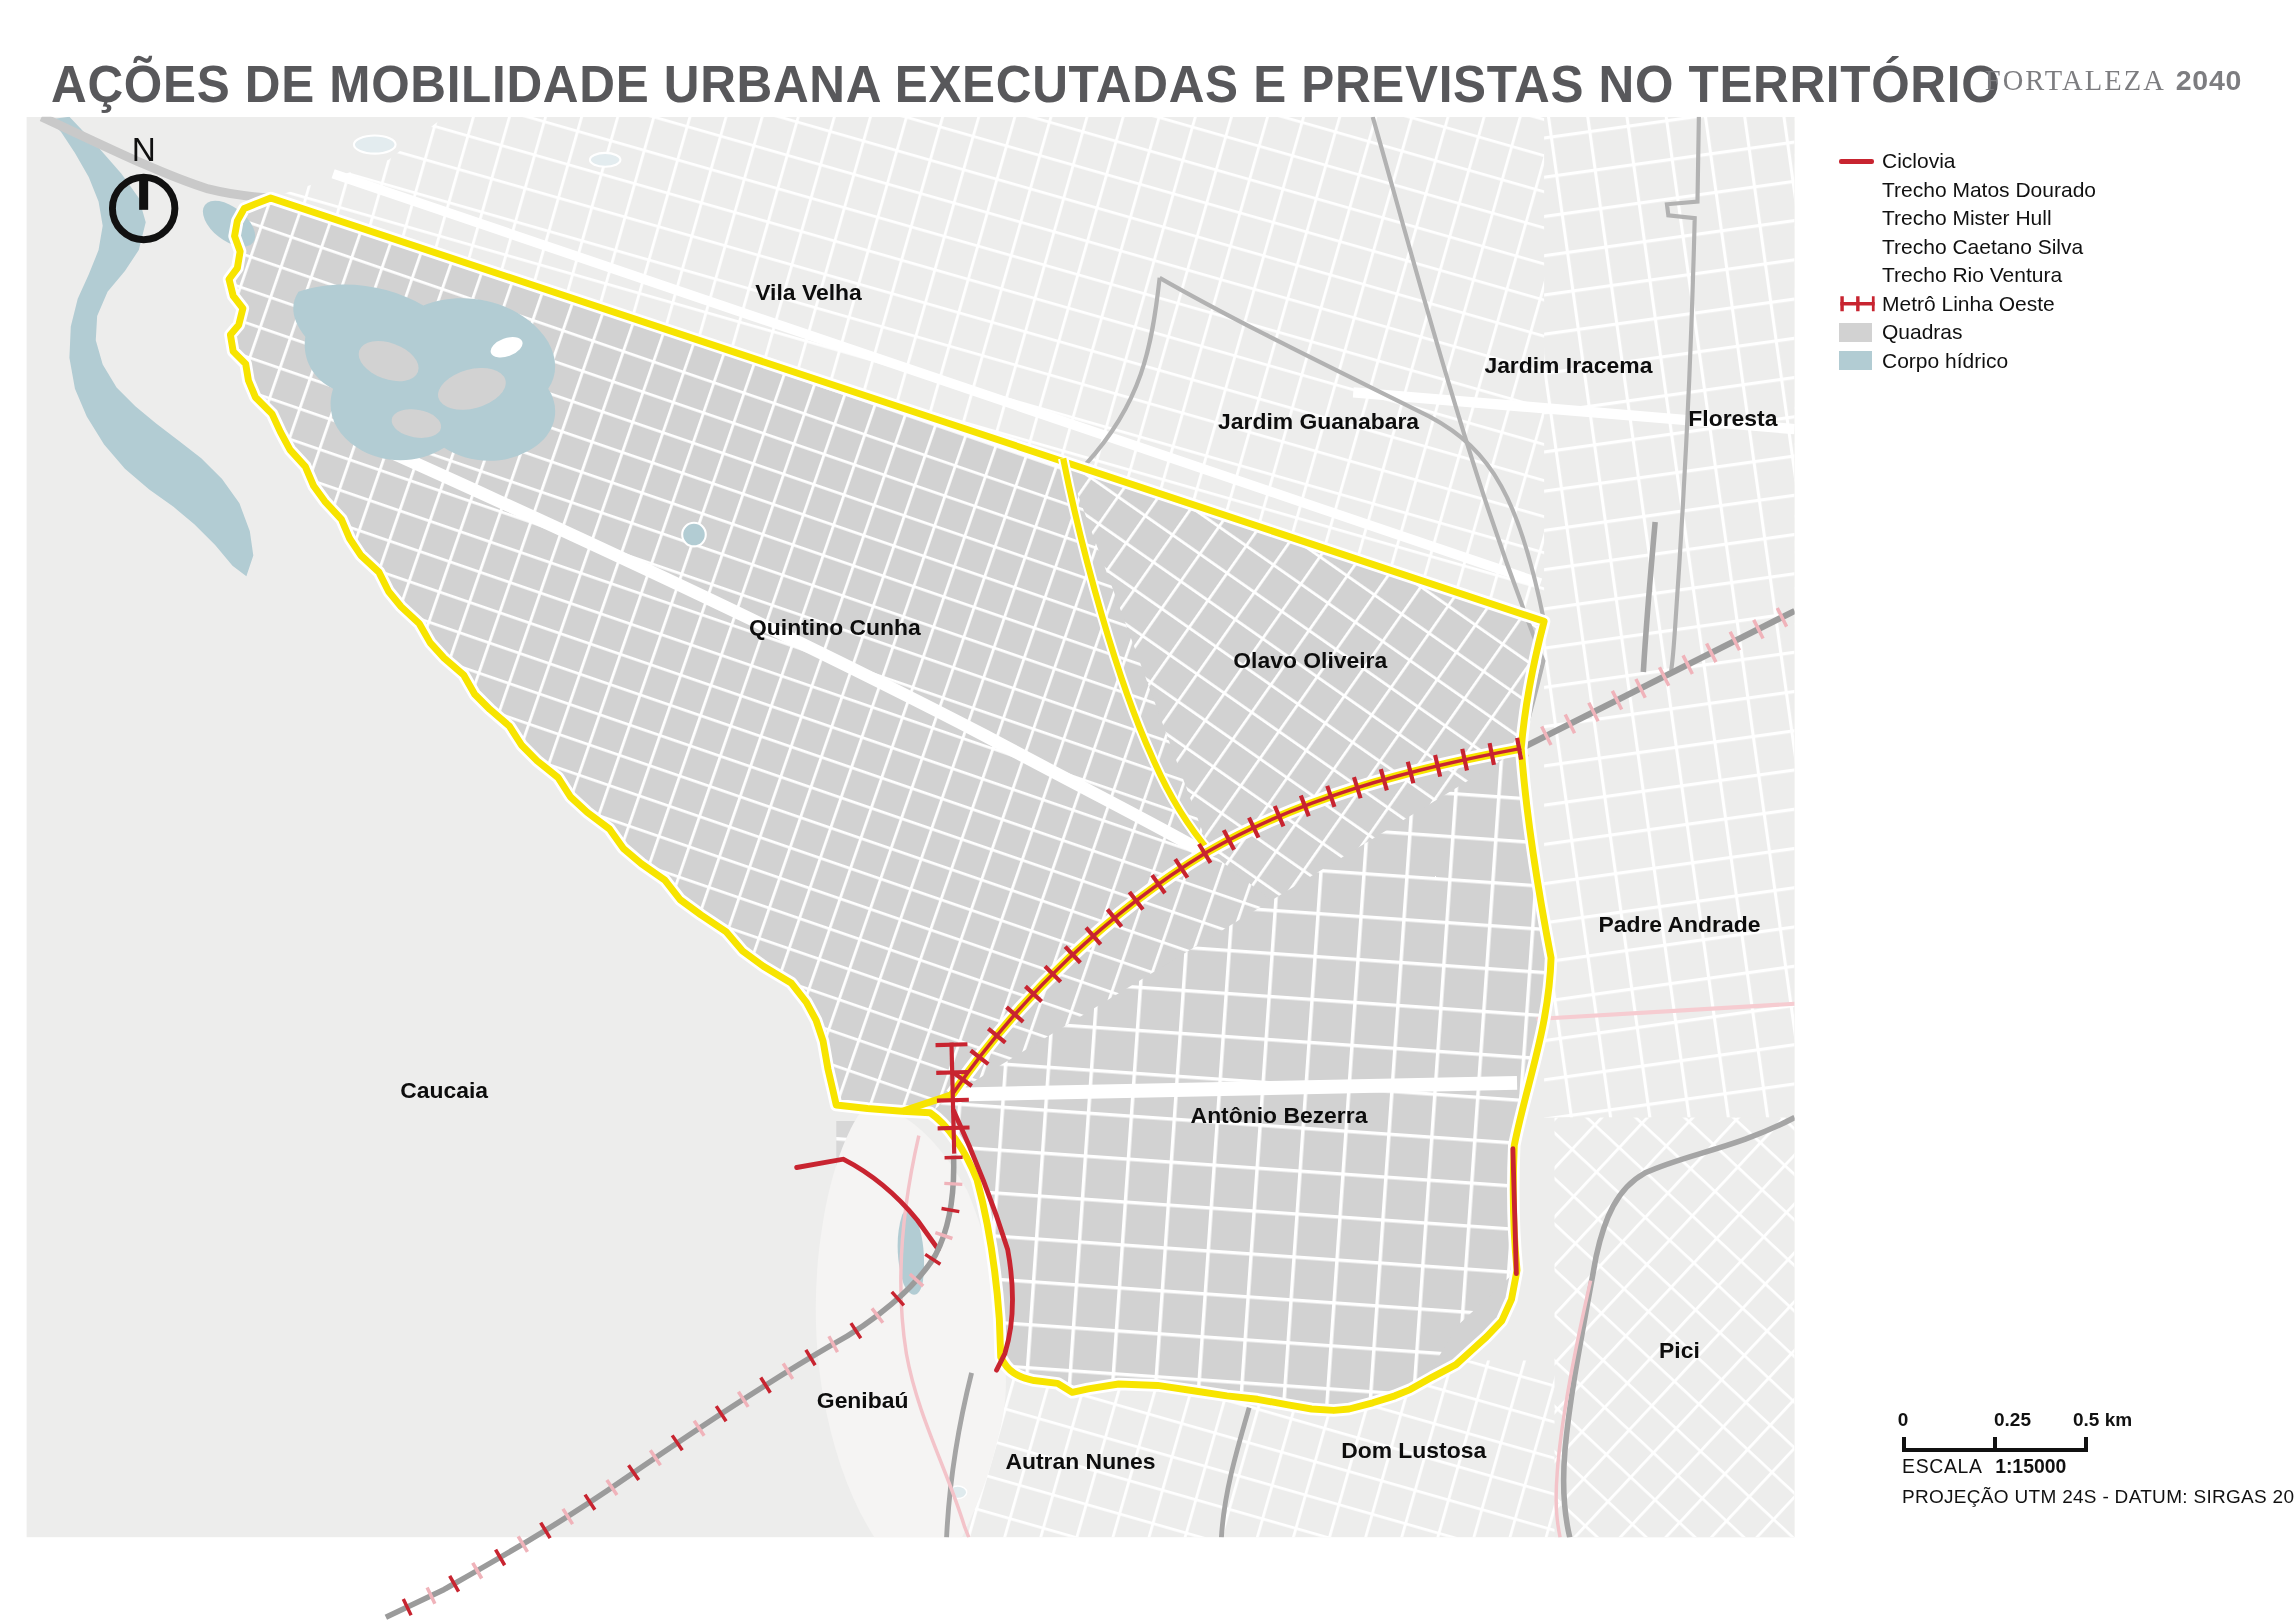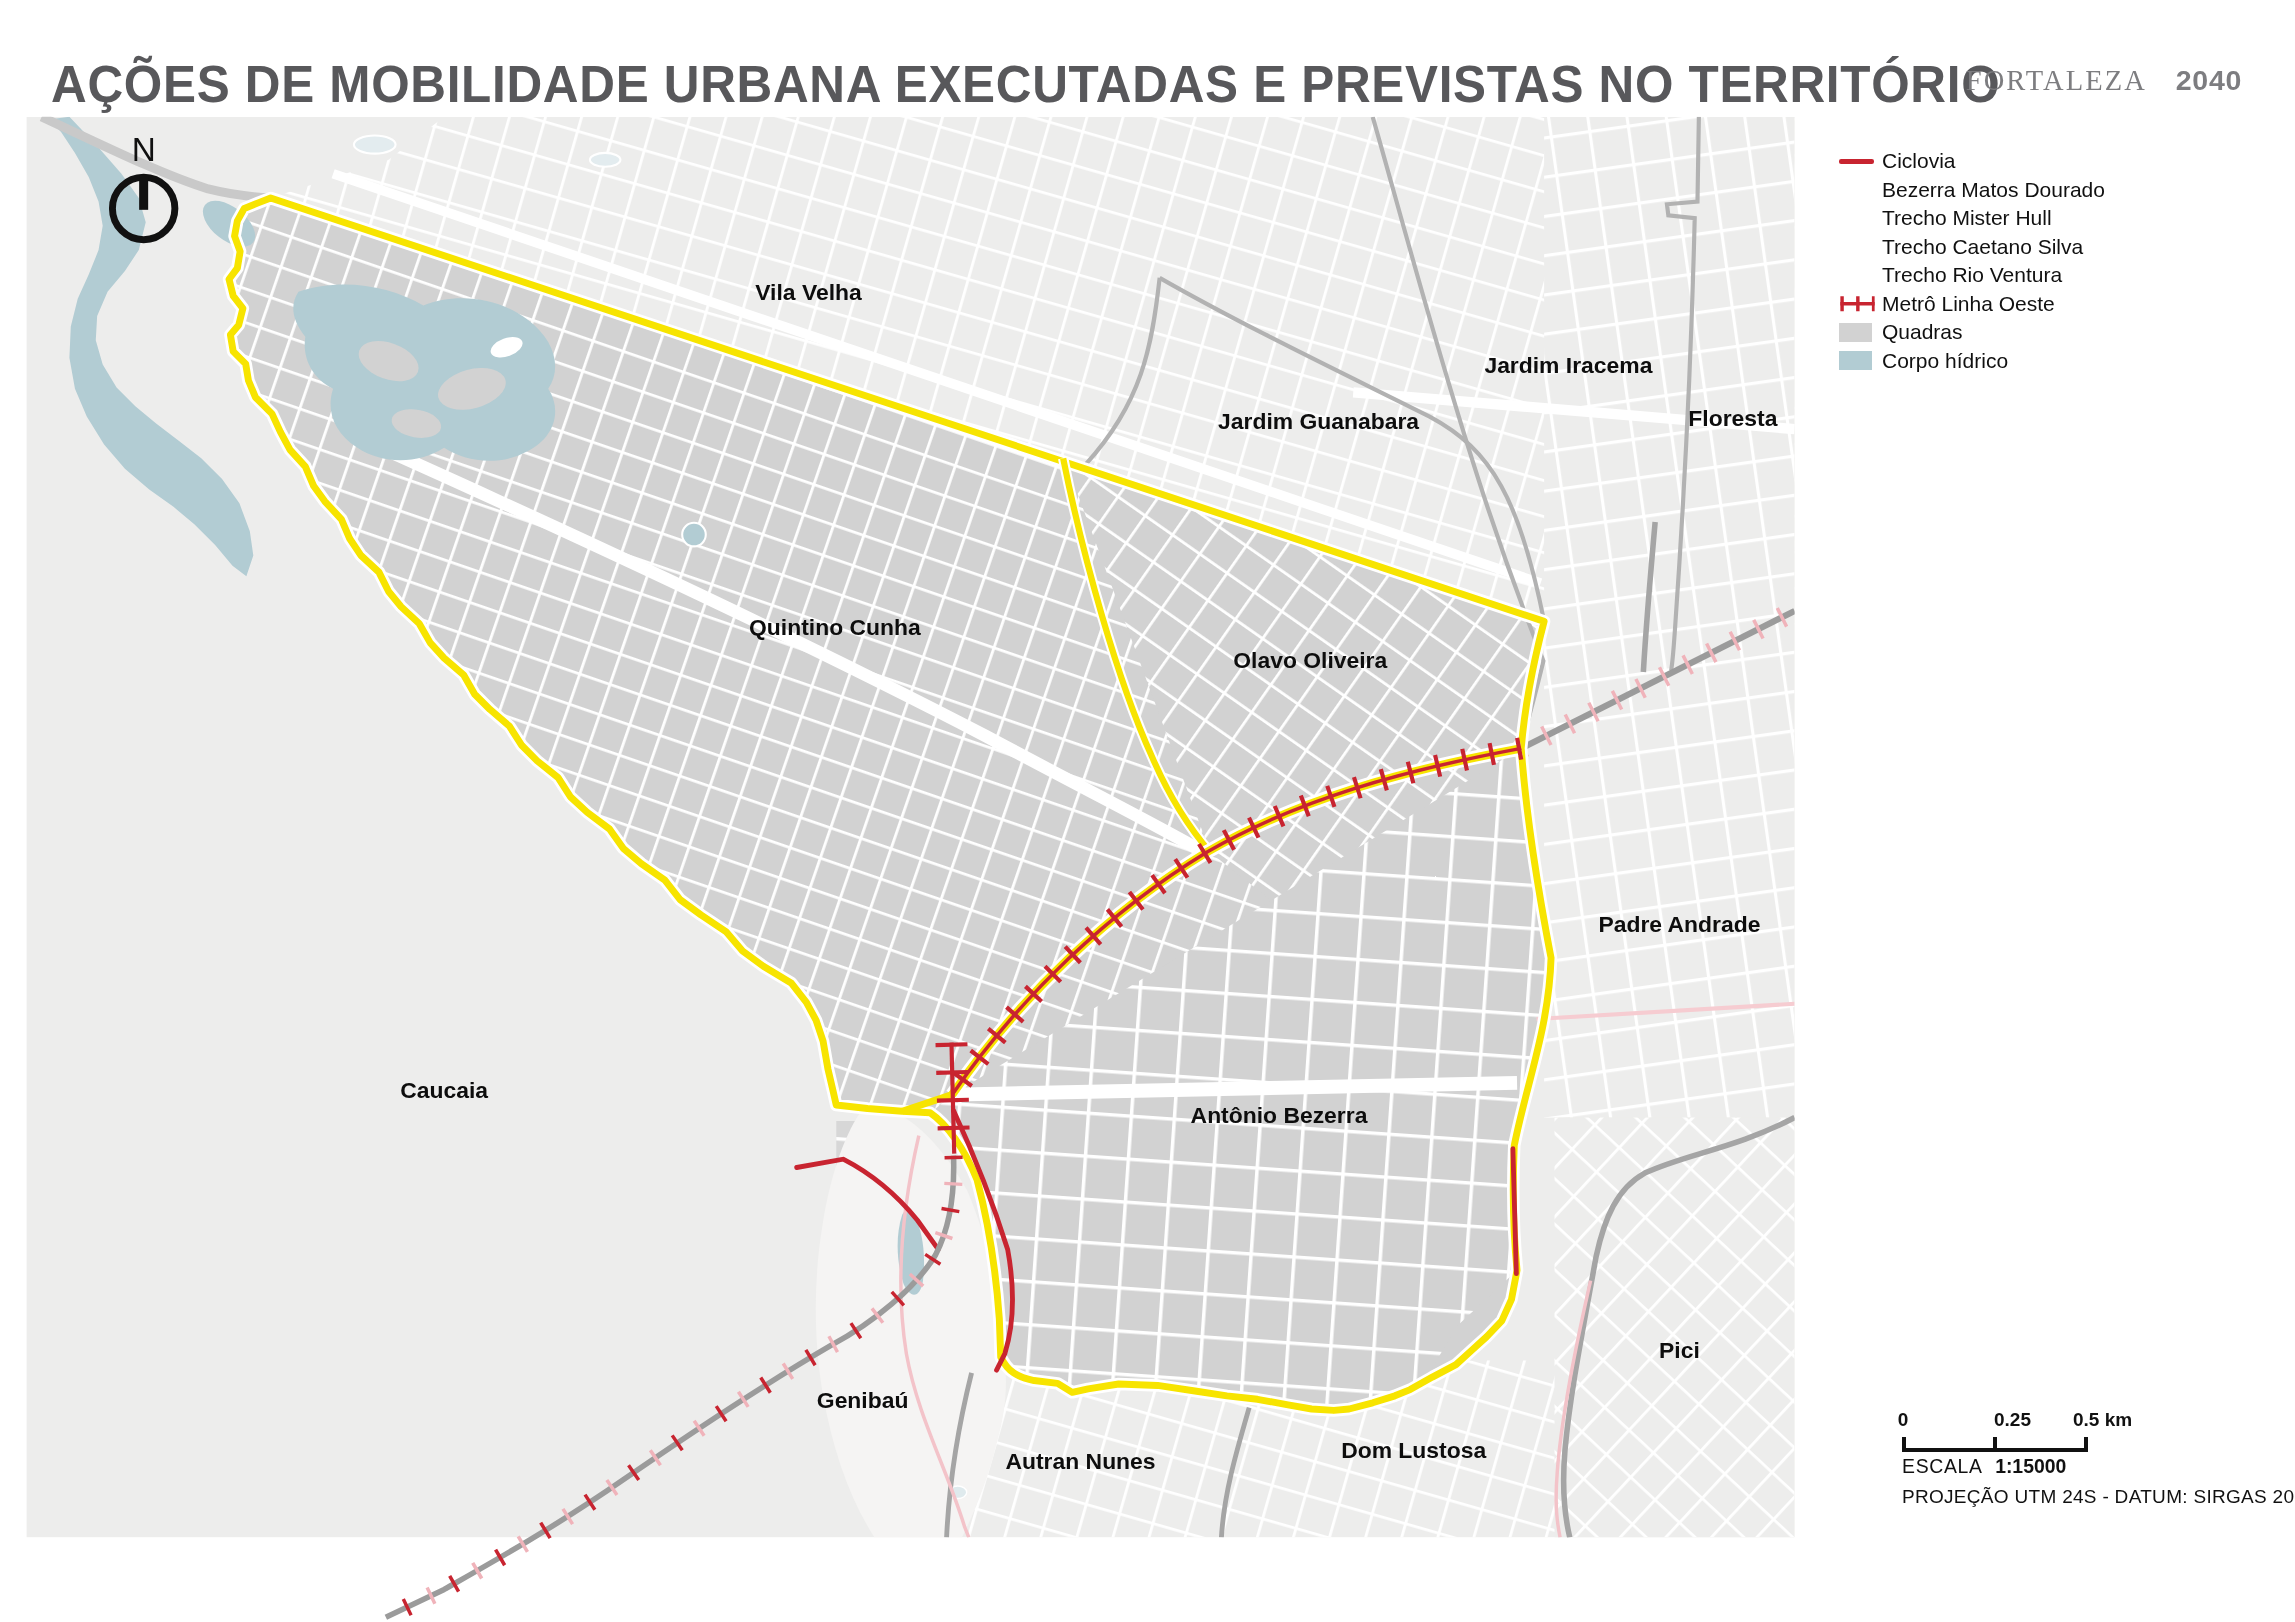--- a/index.html
+++ b/index.html
@@ -3,21 +3,21 @@
 <meta charset="utf-8">
 <style>
   html,body{margin:0;padding:0;background:#fff;}
   .page{position:relative;width:2295px;height:1623px;background:#ffffff;overflow:hidden;
         font-family:"Liberation Sans","DejaVu Sans",sans-serif;}
   .map-svg{position:absolute;left:0;top:0;}
   .title{position:absolute;left:51px;top:21px;font-size:51px;font-weight:800;color:#58585b;
          letter-spacing:0.7px;transform:scaleX(.97);transform-origin:left top;white-space:nowrap;}
   .brand{position:absolute;right:53px;top:64px;font-size:28.5px;color:#7d7d80;white-space:nowrap;}
   .brand .b-name{font-weight:500;letter-spacing:2.1px;font-family:Liberation Serif, serif;}
-  .brand .b-year{font-weight:800;letter-spacing:0.7px;margin-left:21px;}
+  .brand .b-year{font-weight:800;letter-spacing:0.7px;margin-left:2px;}
   .legend{position:absolute;left:1839px;top:147px;}
   .legend-row{display:flex;align-items:center;height:28.5px;}
   .legend-sym{width:43px;display:flex;align-items:center;justify-content:flex-start;flex:0 0 43px;}
   .legend-label{font-size:21px;color:#111;font-weight:400;letter-spacing:0px;white-space:nowrap;}
   .sym-line{width:35px;height:4.9px;background:#c82430;border-radius:2.1px;}
   .sym-quadras{width:33px;height:19.4px;background:#d2d2d2;}
   .sym-water{width:33px;height:19.4px;background:#b2ccd3;}
   .scaleblock{position:absolute;left:1902px;top:1409px;width:292px;}
   .scale-nums{position:relative;width:186px;height:23.6px;font-size:19px;font-weight:700;color:#111;}
   .scale-nums .sn0{position:absolute;left:-4.2px;top:0;}
@@ -219,21 +219,21 @@
 
   <div class="legend">
     <div class="legend-row">
       <span class="legend-sym">
           <span class="sym-line"></span>
         </span>
       <span class="legend-label">Ciclovia</span>
     </div>
     <div class="legend-row">
       <span class="legend-sym"></span>
-      <span class="legend-label">Bezerra Matos Dourado</span>
+      <span class="legend-label">Trecho Matos Dourado</span>
     </div>
     <div class="legend-row">
       <span class="legend-sym"></span>
       <span class="legend-label">Trecho Mister Hull</span>
     </div>
     <div class="legend-row">
       <span class="legend-sym"></span>
       <span class="legend-label">Trecho Caetano Silva</span>
     </div>
     <div class="legend-row">

